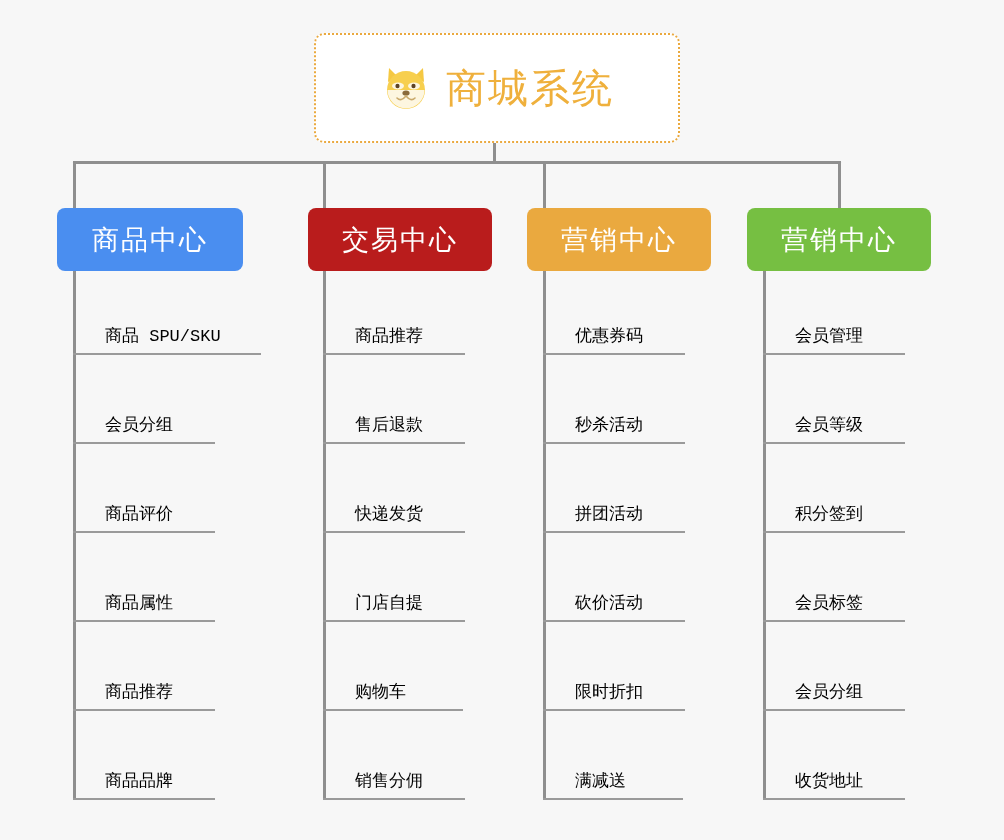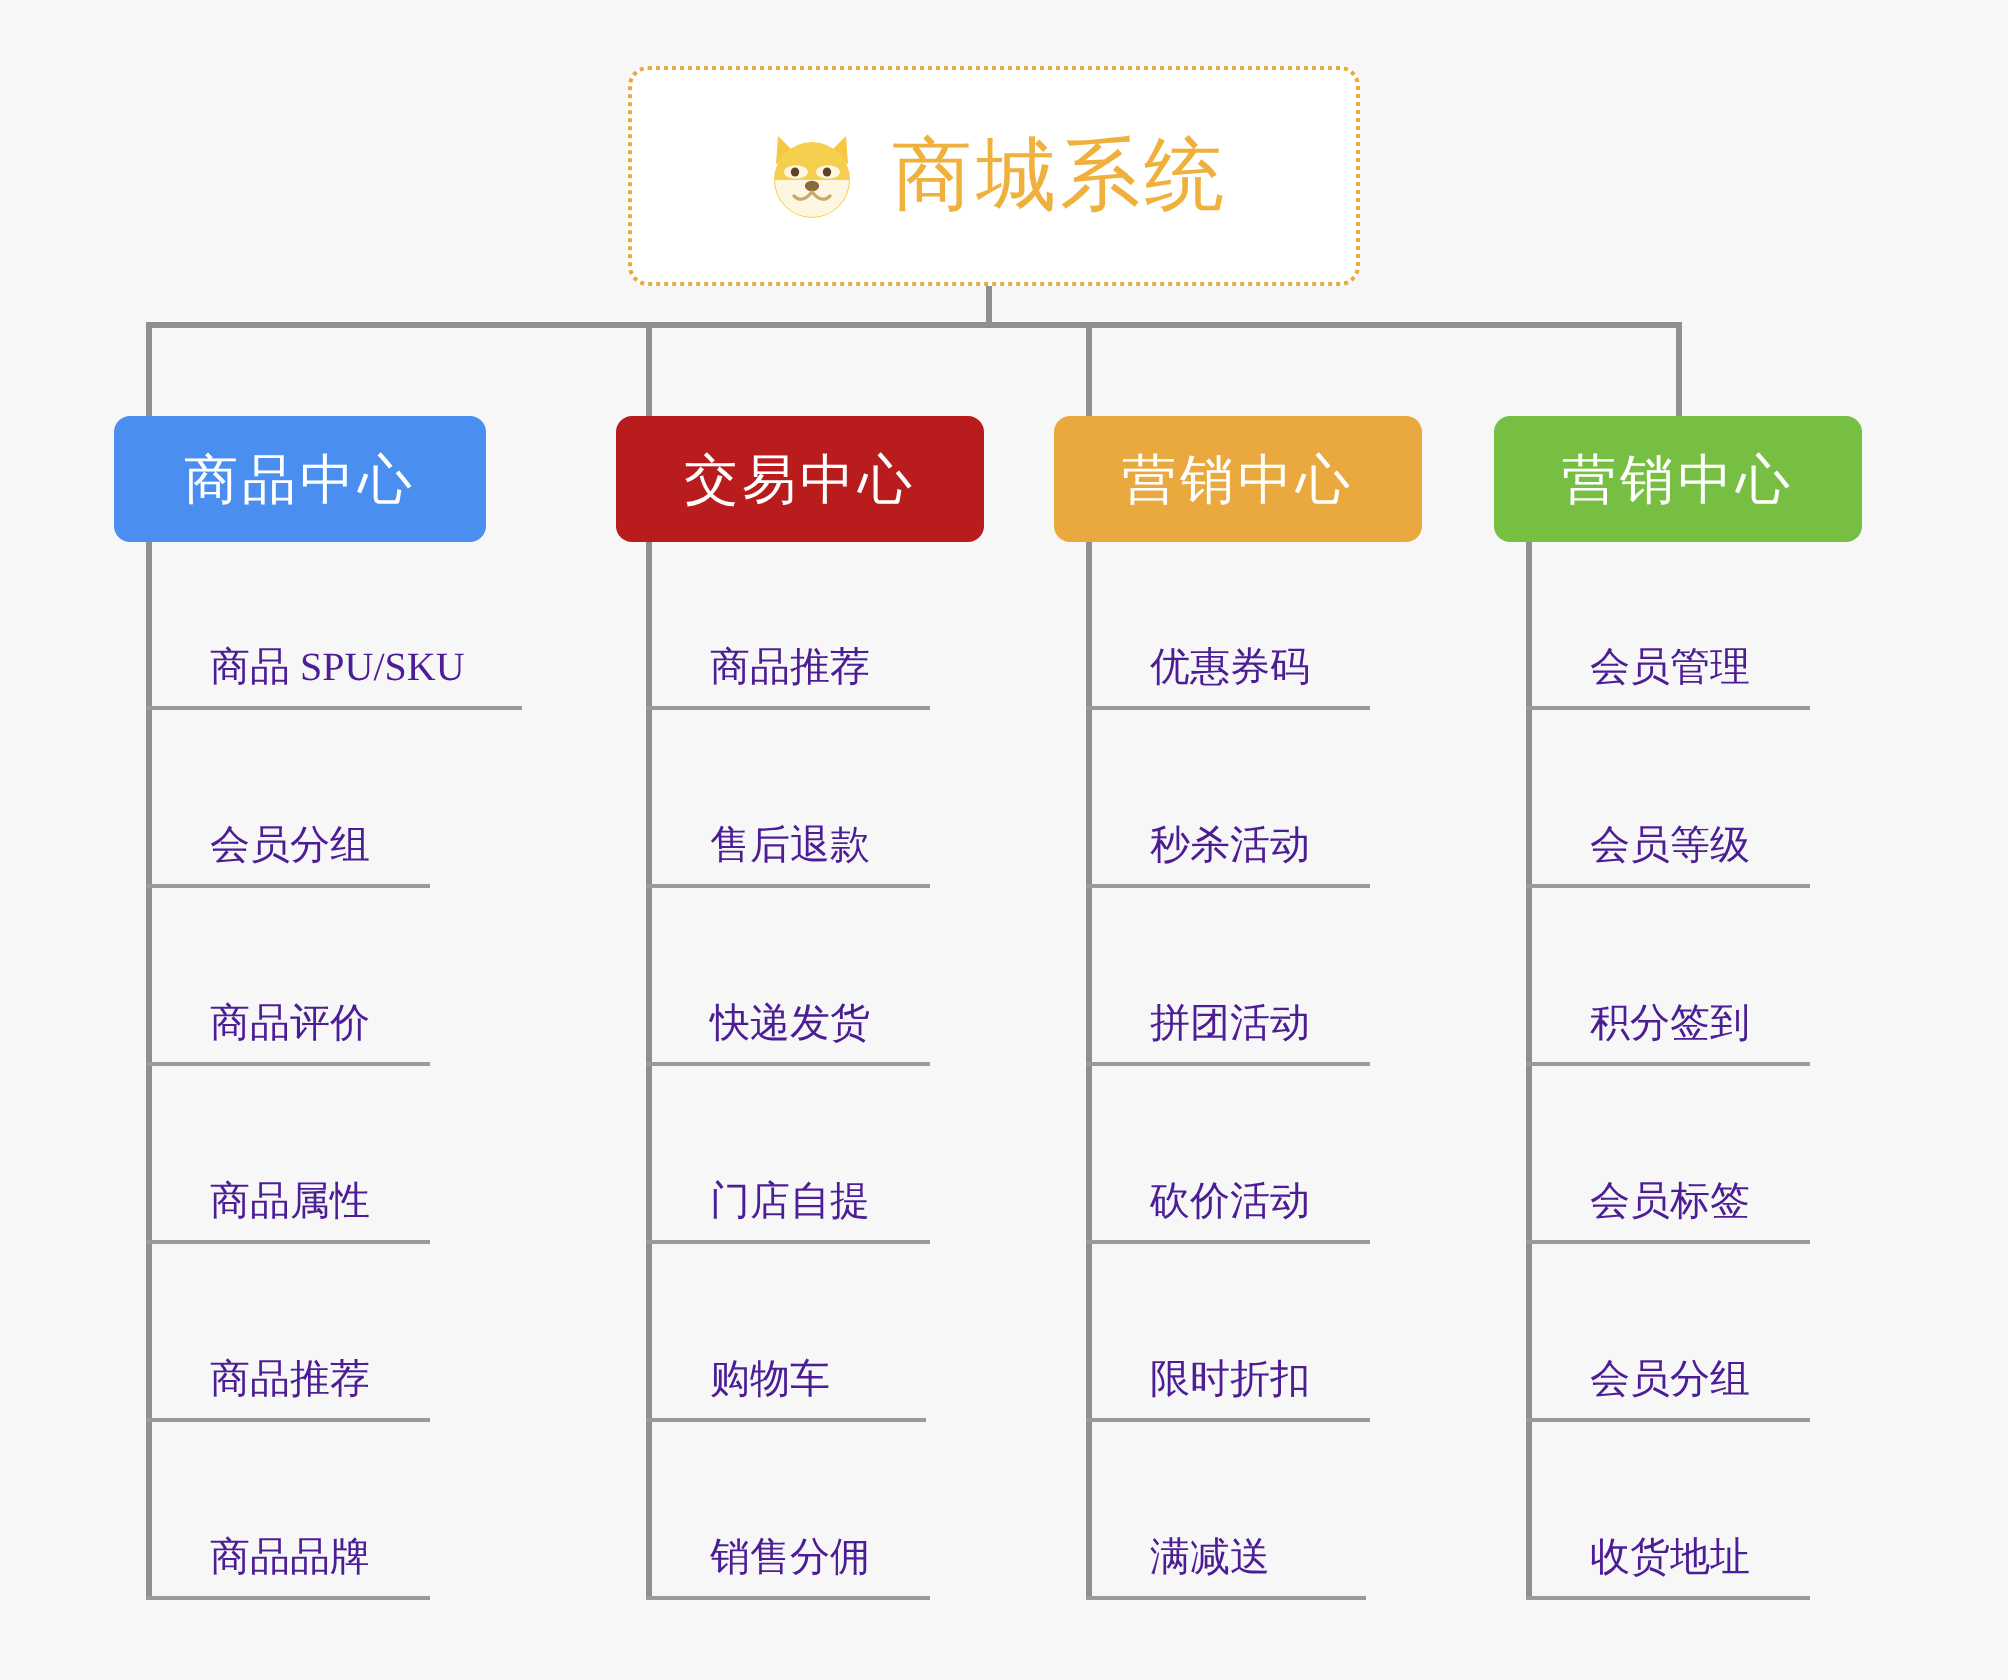--- a/index.html
+++ b/index.html
@@ -46,22 +46,22 @@
 
   
   .col{position:absolute;top:271px;}
   .spine{position:absolute;left:0;top:0;width:3px;background:#8f8f8f;}
   .leaf{
     position:absolute;left:0;
     display:block;
   }
   .leaf-label{
     position:absolute;left:32px;bottom:8px;
-    font-size:20px;color:#4c1d95;white-space:nowrap;
-    font-family:Liberation Serif, serif;
+    font-size:17px;color:#000000;white-space:nowrap;
+    font-family:Liberation Mono, monospace;
   }
   .leaf-rule{
     position:absolute;left:0;bottom:0;height:2px;background:#9a9a9a;
   }
 </style>
 </head>
 <body style="background: rgb(247, 247, 247);">
 
 <div id="canvas">
 

